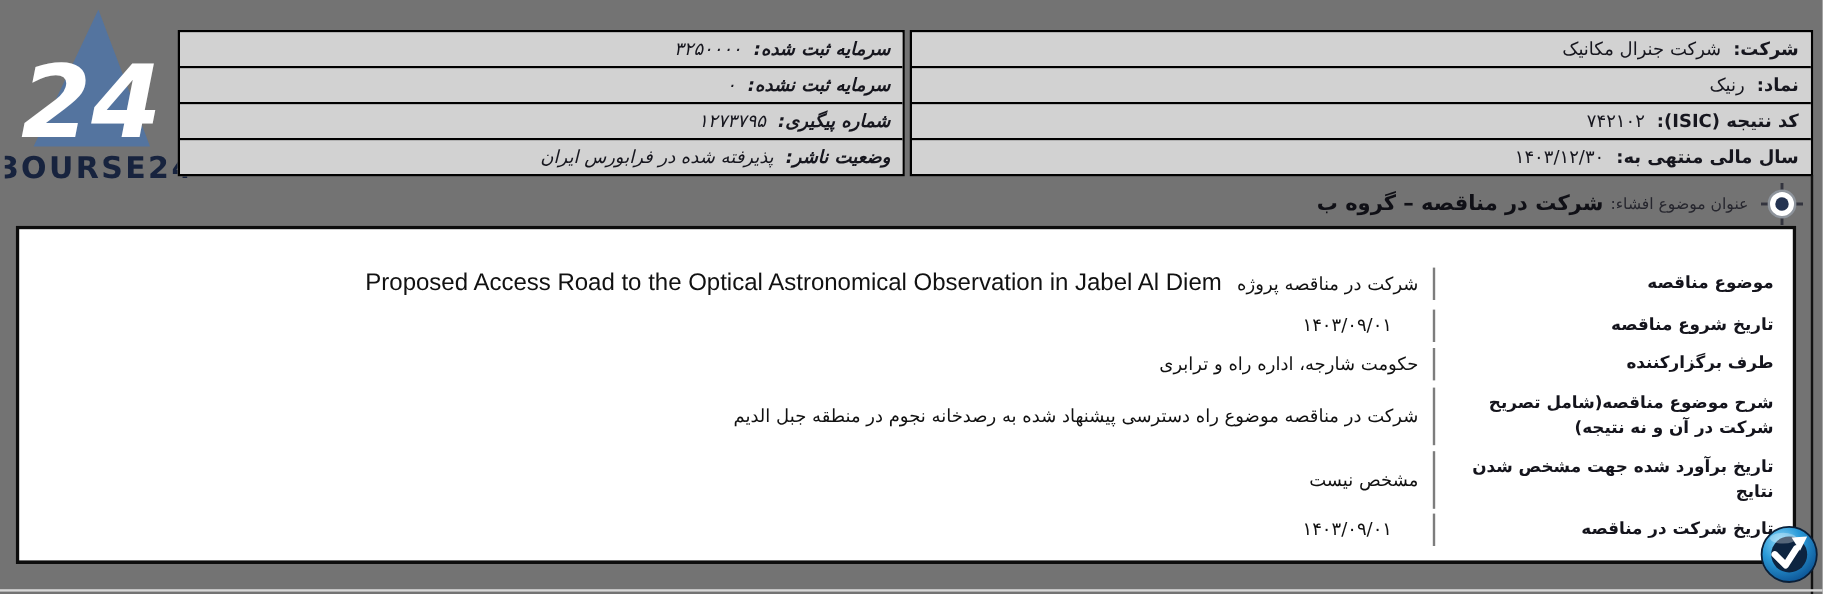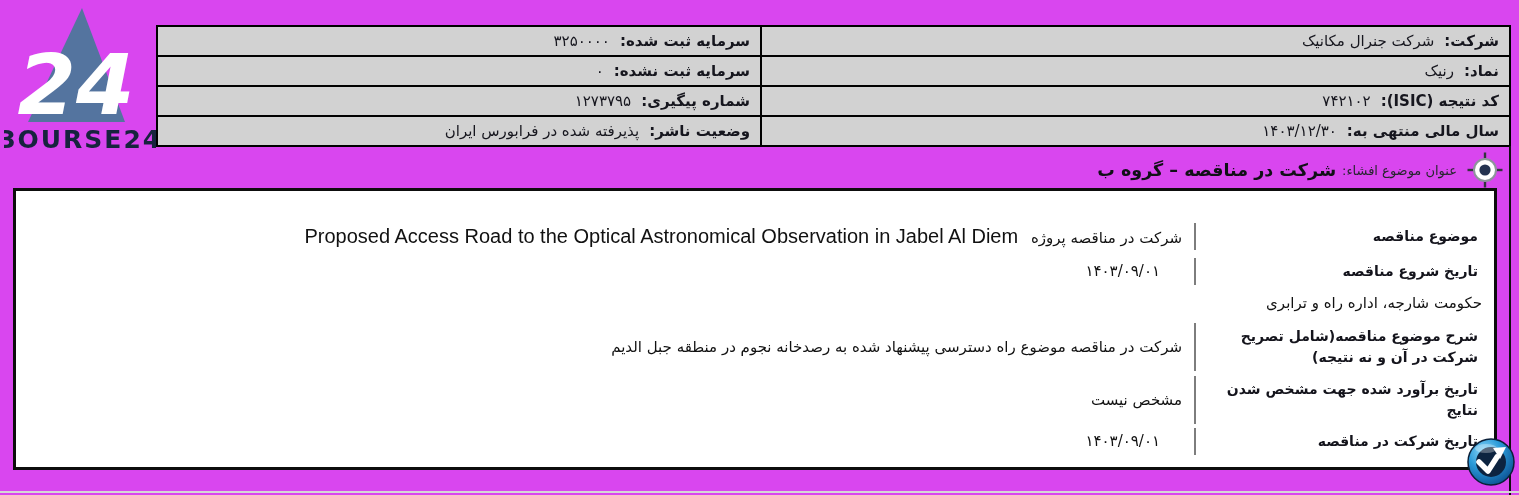--- a/index.html
+++ b/index.html
@@ -1,26 +1,26 @@
 <!DOCTYPE html>
 <html lang="fa"><head>
 <meta charset="utf-8">
 <style>
   html,body{margin:0;padding:0;background:#fff;}
   .stage{
-    position:relative;width:1519px;height:495px;background:#d946ef;overflow:hidden;
+    position:relative;width:1519px;height:495px;background:#737373;overflow:hidden;
     font-family:"DejaVu Sans","Liberation Sans",sans-serif;color:#111;
     direction:ltr;
   }
   
   .logo{position:absolute;left:4px;top:4px;width:152px;height:150px;}
   
   .htable{position:absolute;top:25px;border:2px solid #000;background:#d2d2d2;box-sizing:border-box;}
   .htable.tright{left:758px;width:753px;}
-  .htable.tleft{left:156px;width:606px;}
+  .htable.tleft{left:148px;width:606px;font-style:italic;}
   .hrow{
     direction:rtl;height:28px;line-height:28px;padding:0 10px;
     font-size:15px;white-space:nowrap;overflow:hidden;text-align:right;
     border-bottom:2px solid #000;background:#d2d2d2;color:#16161e;
   }
   .hrow:last-child{border-bottom:none;}
   .hlabel{font-weight:bold;margin-left:10px;}
   .hvalue{font-weight:normal;}
   .hvalue.num{direction:ltr;unicode-bidi:isolate;}
   
@@ -124,20 +124,21 @@
         <span class="en">Proposed Access Road to the Optical Astronomical Observation in Jabel Al Diem</span>
       </div>
     </div>
 
     <div class="trow">
       <div class="t-label">تاریخ شروع مناقصه</div>
       <div class="t-value date">۱۴۰۳/۰۹/۰۱</div>
     </div>
 
     <div class="trow">
+      <div class="t-label">طرف برگزارکننده</div>
       <div class="t-value">حکومت شارجه، اداره راه و ترابری</div>
     </div>
 
     <div class="trow tall">
       <div class="t-label">شرح موضوع مناقصه(شامل تصریح شرکت در آن و نه نتیجه)</div>
       <div class="t-value">شرکت در مناقصه موضوع راه دسترسی پیشنهاد شده به رصدخانه نجوم در منطقه جبل الدیم</div>
     </div>
 
     <div class="trow">
       <div class="t-label">تاریخ برآورد شده جهت مشخص شدن نتایج</div>

